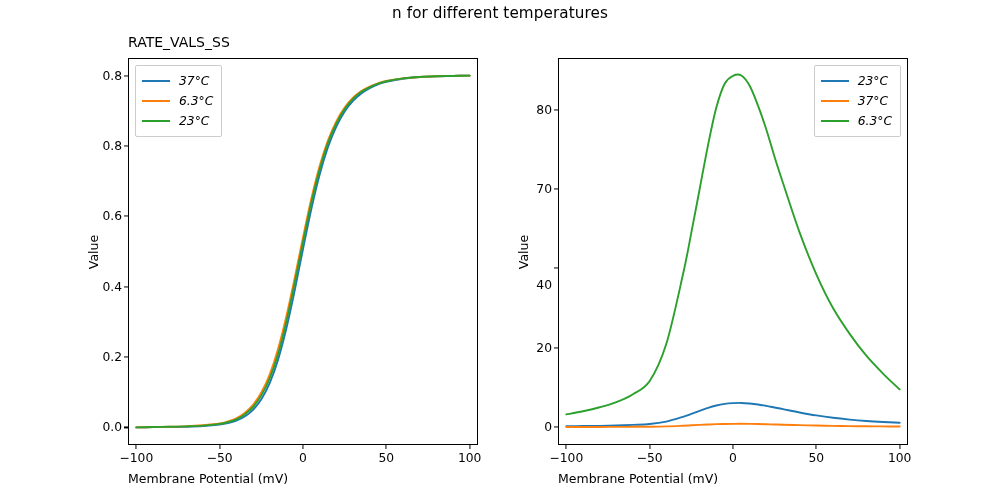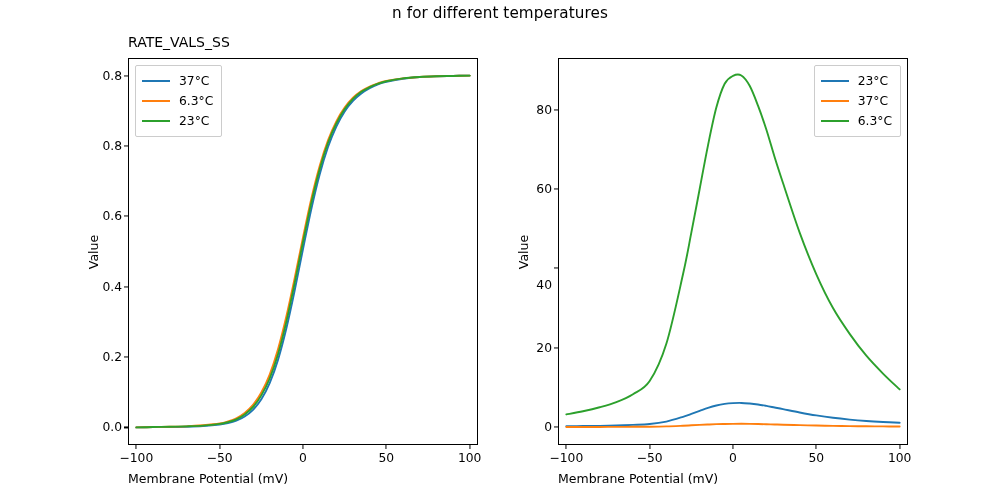--- a/index.html
+++ b/index.html
@@ -108,20 +108,21 @@
     font-size: 12.5px;
     white-space: nowrap;
   }
   .legend {
     position: absolute;
     border: 0.9px solid #cccccc;
     background: rgba(255,255,255,0.92);
     border-radius: 2px;
     padding: 5px 8px 5px 6px;
     box-sizing: border-box;
+    font-style: italic;
   }
   .legend-row {
     display: flex;
     align-items: center;
     height: 20px;
   }
   .legend-swatch {
     width: 28px;
     height: 0;
     border-top-width: 2.2px;
@@ -199,21 +200,21 @@
         <path d="M 8.33 356.44 C 11.11 355.91, 19.44 354.45, 25.00 353.26 C 30.56 352.07, 36.11 350.81, 41.67 349.29 C 47.22 347.77, 52.78 346.32, 58.33 344.13 C 63.89 341.95, 69.44 339.70, 75.00 336.19 C 80.56 332.69, 86.11 331.50, 91.67 323.10 C 97.22 314.69, 102.78 303.58, 108.33 285.78 C 113.89 267.99, 120.83 234.85, 125.00 216.32 C 129.17 197.80, 130.56 188.87, 133.33 174.65 C 136.11 160.42, 138.89 145.54, 141.67 130.98 C 144.44 116.43, 147.22 100.88, 150.00 87.32 C 152.78 73.76, 155.56 59.87, 158.33 49.62 C 161.11 39.36, 163.89 31.09, 166.67 25.80 C 169.44 20.51, 172.22 19.25, 175.00 17.86 C 177.78 16.47, 180.56 15.81, 183.33 17.46 C 186.11 19.12, 188.89 22.76, 191.67 27.78 C 194.44 32.81, 197.22 40.35, 200.00 47.63 C 202.78 54.91, 205.56 62.85, 208.33 71.45 C 211.11 80.05, 213.89 90.30, 216.67 99.23 C 219.44 108.16, 220.83 112.46, 225.00 125.03 C 229.17 137.60, 236.11 159.43, 241.67 174.65 C 247.22 189.86, 252.78 203.75, 258.33 216.32 C 263.89 228.89, 269.44 240.14, 275.00 250.06 C 280.56 259.98, 286.11 267.92, 291.67 275.86 C 297.22 283.80, 302.78 291.08, 308.33 297.69 C 313.89 304.31, 319.44 309.93, 325.00 315.55 C 330.56 321.18, 338.89 328.78, 341.67 331.43" fill="none" stroke="#2ca02c" stroke-width="1.9" stroke-linecap="round" stroke-linejoin="round"></path>
       </svg>
     <div id="right-ticks">
         <div class="tick-mark-y" style="top: 369.138px;"></div>
         <div class="ytick-label" style="top: 369.138px;">0</div>
         <div class="tick-mark-y" style="top: 289.754px;"></div>
         <div class="ytick-label" style="top: 289.754px;">20</div>
         <div class="tick-mark-y" style="top: 210.369px;"></div>
         <div class="ytick-label" style="top: 227px; text-align: center;">40</div>
         <div class="tick-mark-y" style="top: 130.985px;"></div>
-        <div class="ytick-label" style="top: 130.985px;">60</div>
+        <div class="ytick-label" style="top: 130.985px;">70</div>
         <div class="tick-mark-y" style="top: 51.6px;"></div>
         <div class="ytick-label" style="top: 51.6px;">80</div>
         <div class="tick-mark-x" style="left: 8.33333px;"></div>
         <div class="xtick-label" style="left: 8.33333px;">−100</div>
         <div class="tick-mark-x" style="left: 91.6667px;"></div>
         <div class="xtick-label" style="left: 91.6667px;">−50</div>
         <div class="tick-mark-x" style="left: 175px;"></div>
         <div class="xtick-label" style="left: 175px;">0</div>
         <div class="tick-mark-x" style="left: 258.333px;"></div>
         <div class="xtick-label" style="left: 258.333px;">50</div>

